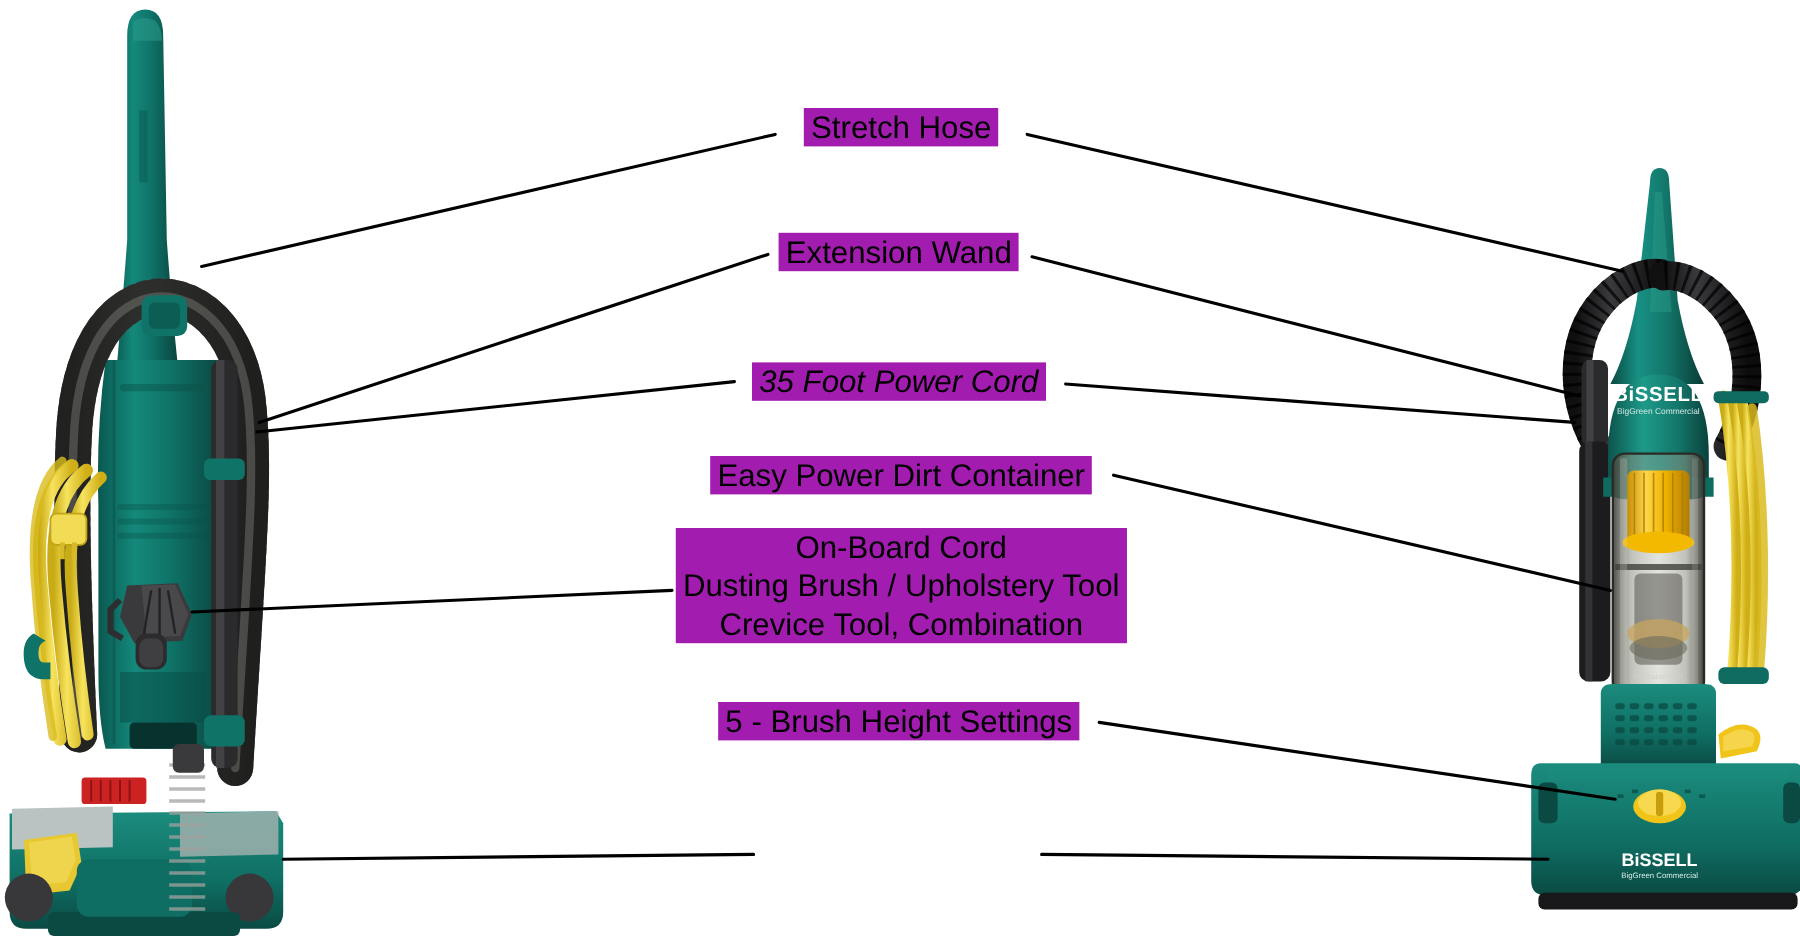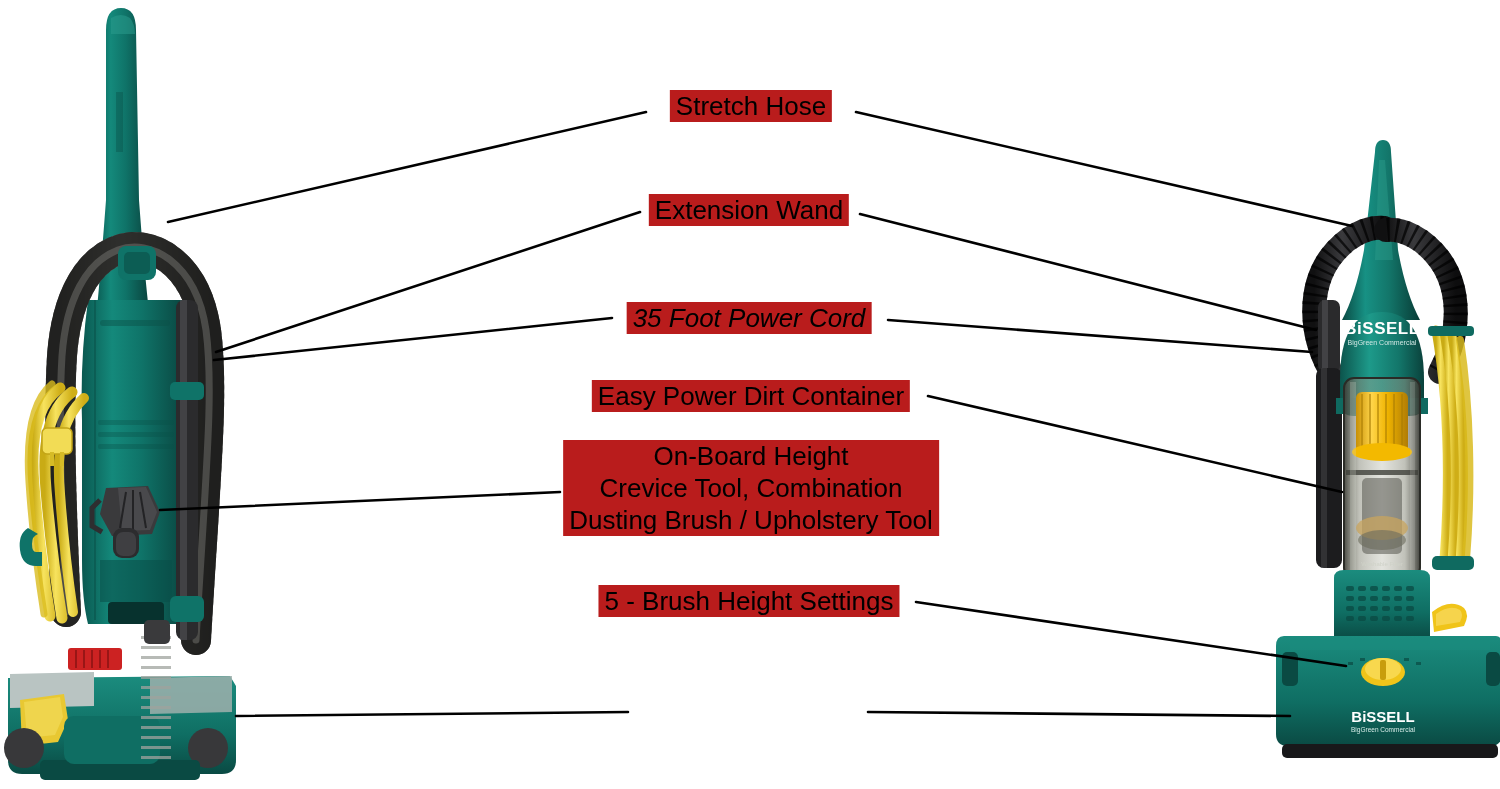--- a/index.html
+++ b/index.html
@@ -9,21 +9,21 @@
   #stage{position:relative;width:1500px;height:789px;background:#ffffff;}
   svg.layer{position:absolute;left:0;top:0;width:1500px;height:789px;}
   .callout-text{
       position:absolute;
       font-family:"Liberation Sans", sans-serif;
       font-size:26px;
       color:#000000;
       white-space:nowrap;
       line-height:32px;
       text-align:center;
-      background:#b91c1c;
+      background:#a21caf;
       padding:0 6px;
   }
   .callout-multi{line-height:32px;}
 </style>
 </head>
 <body>
 
 <div id="stage">
 
   <svg class="layer" viewBox="0 0 1500 789">
@@ -344,23 +344,23 @@
 
   <div class="callout-text" style="left:749px;top:318px;transform:translate(-50%,-50%);font-style:italic;">
     <span>35 Foot Power Cord</span>
   </div>
 
   <div class="callout-text" style="left:751px;top:396px;transform:translate(-50%,-50%);">
     <span>Easy Power Dirt Container</span>
   </div>
 
   <div class="callout-text callout-multi" style="left:751px;top:488px;transform:translate(-50%,-50%);">
-    <div>On-Board Height</div>
+    <div>On-Board Cord</div>
+    <div>Dusting Brush / Upholstery Tool</div>
     <div>Crevice Tool, Combination</div>
-    <div>Dusting Brush / Upholstery Tool</div>
   </div>
 
   <div class="callout-text" style="left:749px;top:601px;transform:translate(-50%,-50%);">
     <span>5 - Brush Height Settings</span>
   </div>
 
 
 </div>
 
 </body></html>

